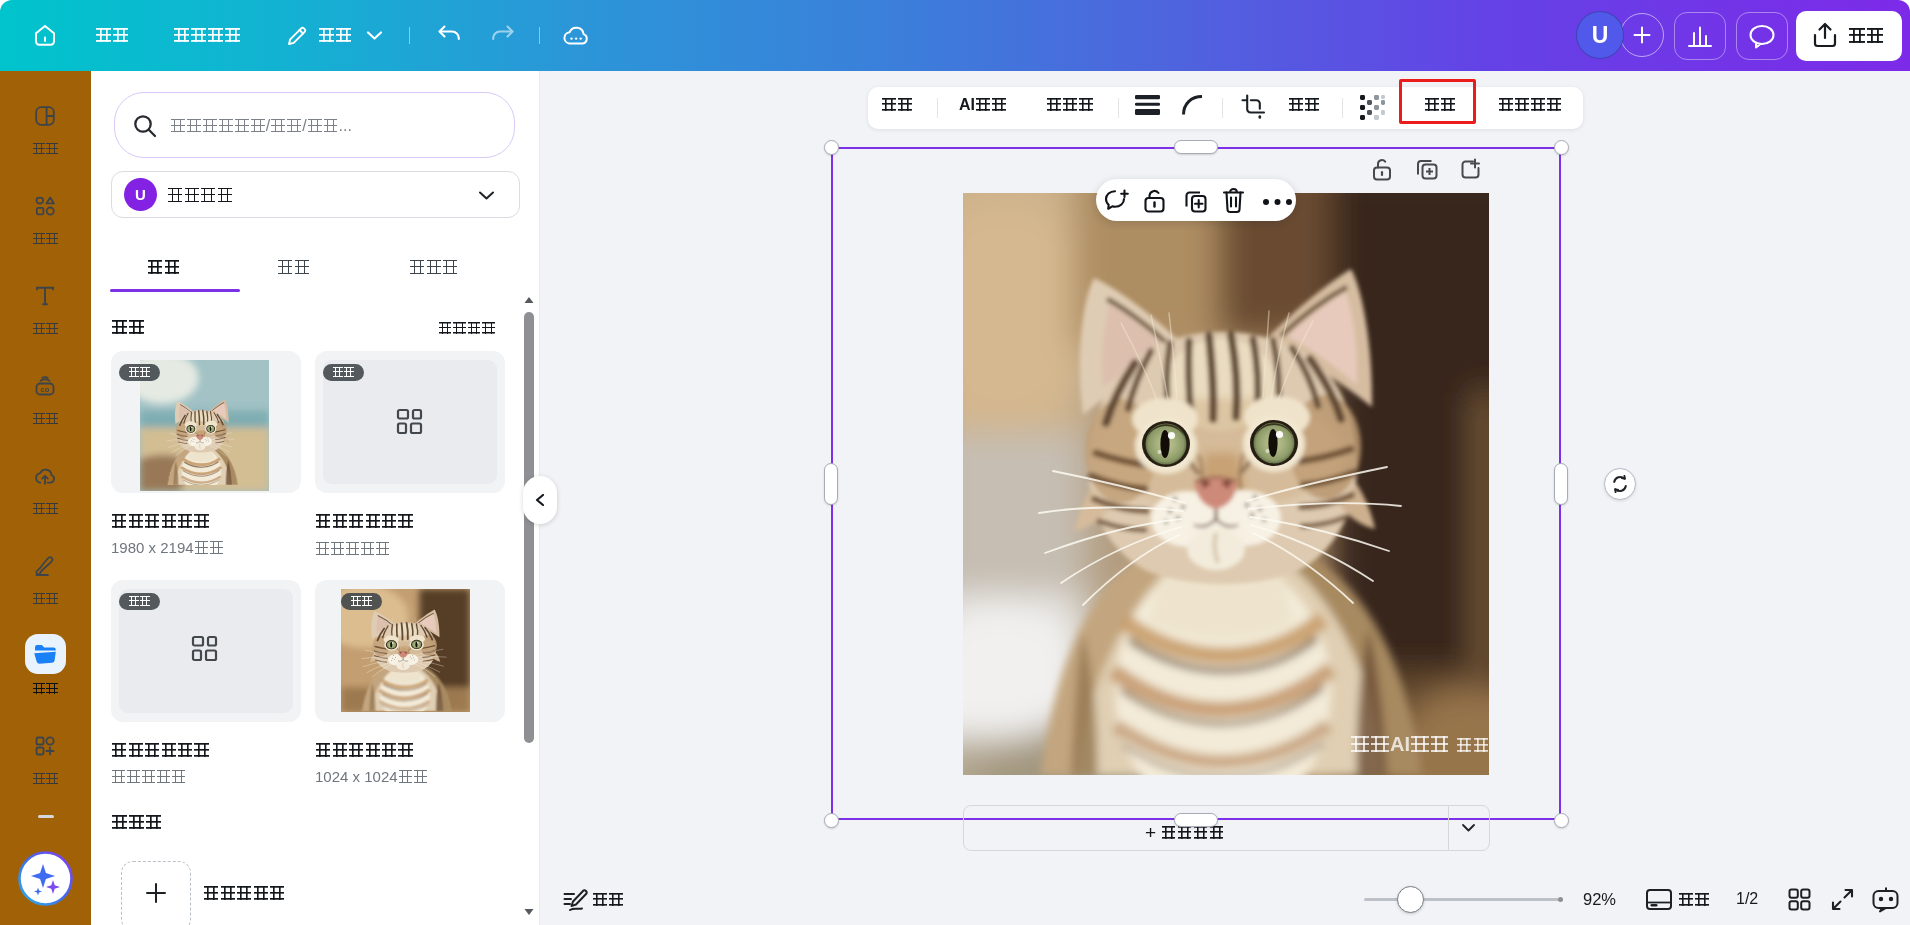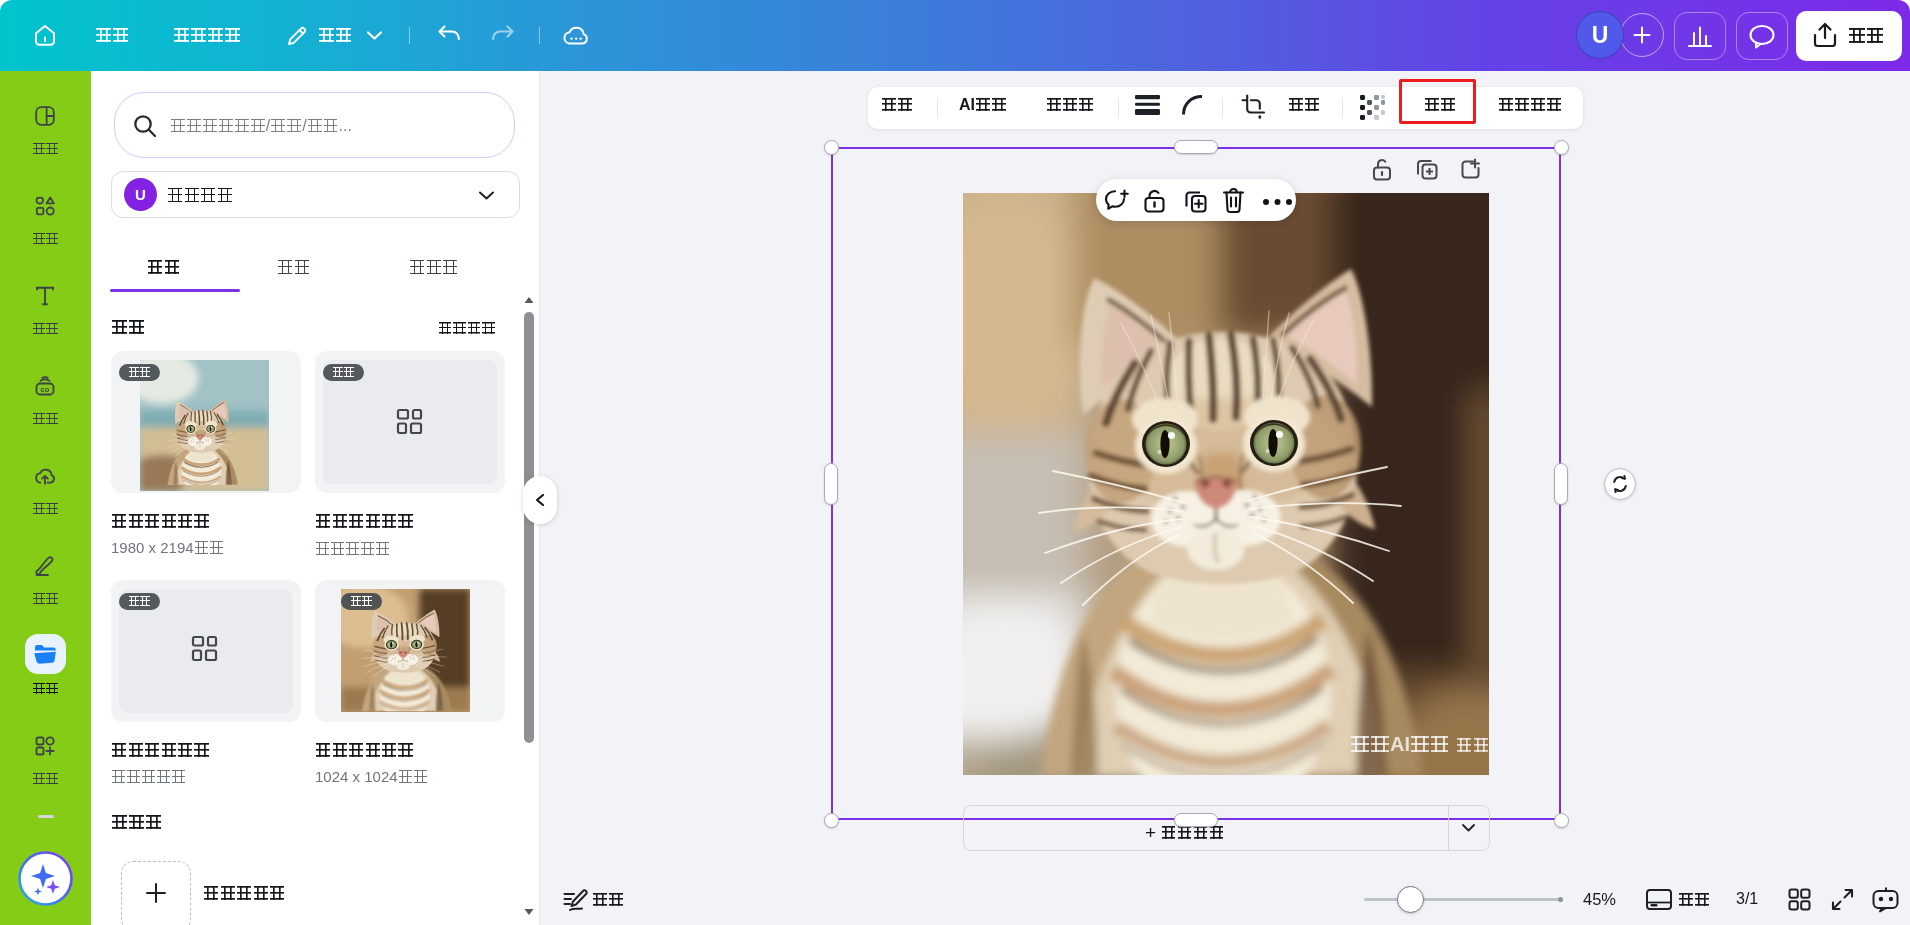--- a/index.html
+++ b/index.html
@@ -16,21 +16,21 @@
 linear-gradient(currentColor,currentColor) 0 0/100% .105em,
 linear-gradient(currentColor,currentColor) 0 48%/100% .1em,
 linear-gradient(currentColor,currentColor) 0 100%/100% .105em,
 linear-gradient(currentColor,currentColor) 26% 0/.1em 100%,
 linear-gradient(currentColor,currentColor) 74% 0/.1em 100%;
 background-repeat:no-repeat}
 svg{display:block}
 #topbar{position:absolute;left:0;top:0;width:1910px;height:71px;
 background:linear-gradient(90deg,#00c4cc 0%,#12b3d2 14%,#2b96d8 30%,#3a80da 46%,#4f63de 62%,#6442e6 78%,#7d2ae8 100%);
 border-radius:12px 12px 0 0}
-#rail{position:absolute;left:0;top:71px;width:91px;height:854px;background:#84cc16}
+#rail{position:absolute;left:0;top:71px;width:91px;height:854px;background:#a16207}
 #panel{position:absolute;left:91px;top:71px;width:449px;height:854px;background:#fff;border-right:1px solid #e9eaee}
 #canvas{position:absolute;left:540px;top:71px;width:1370px;height:854px;background:#f2f3f7}
 </style></head>
 <body>
 <svg width="0" height="0" style="position:absolute">
 <defs>
 <filter id="bb" x="-30%" y="-30%" width="160%" height="160%">
         <feGaussianBlur stdDeviation="16"></feGaussianBlur>
       </filter>
 <filter id="sb" x="-40%" y="-40%" width="180%" height="180%">
@@ -519,28 +519,28 @@
     </svg>
  <svg class="abs" style="left:22px;top:816px" width="26" height="26" viewBox="0 0 26 26" fill="none" stroke="#1d2126" stroke-width="2" stroke-linecap="round" stroke-linejoin="round">
       <path d="M2.5 7 H12 M2.5 12 H9 M2.5 17 H8"></path>
       <path d="M21.5 3.5 A2.3 2.3 0 0 1 24.5 6.5 L14 17.5 L9.5 19 L11 14.5 Z"></path>
       <path d="M8 23 C12 20.5 16 22.5 20 21.5"></path>
     </svg>
  <div class="abs kb" style="left:52px;top:820px;color:#16191e;font-size:16px"><i class="k"></i><i class="k"></i></div>
  <div class="abs" style="left:824px;top:827px;width:196px;height:2.5px;border-radius:2px;background:#bcc0c7"></div>
  <div class="abs" style="left:1018px;top:825.5px;width:5px;height:5px;border-radius:50%;background:#8d9197"></div>
  <div class="abs" style="left:857px;top:815px;width:27px;height:27px;border-radius:50%;background:#fff;border:1.5px solid #787d84;box-shadow:0 1px 3px rgba(0,0,0,.18)"></div>
- <div class="abs" style="left:1043px;top:819px;color:#16191e;font-size:16.5px">45%</div>
+ <div class="abs" style="left:1043px;top:819px;color:#16191e;font-size:16.5px">92%</div>
  <svg class="abs" style="left:1105px;top:816px" width="28" height="25" viewBox="0 0 28 25" fill="none" stroke="#1d2126" stroke-width="2">
       <rect x="2" y="3" width="24" height="19" rx="3"></rect>
       <path d="M2 15.5 H26" stroke-width="1.8"></path>
       <rect x="5.5" y="17" width="7" height="2.6" rx="1.3" fill="#1d2126" stroke="none"></rect>
     </svg>
  <div class="abs kb" style="left:1138px;top:820px;color:#16191e;font-size:16px"><i class="k"></i><i class="k"></i></div>
- <div class="abs" style="left:1196px;top:819px;color:#16191e;font-size:16px">3/1</div>
+ <div class="abs" style="left:1196px;top:819px;color:#16191e;font-size:16px">1/2</div>
  <svg class="abs" style="left:1248px;top:817px" width="23" height="23" viewBox="0 0 23 23" fill="none" stroke="#1d2126" stroke-width="2">
       <rect x="1.5" y="1.5" width="8.3" height="8.3" rx="2"></rect>
       <rect x="13.2" y="1.5" width="8.3" height="8.3" rx="2"></rect>
       <rect x="1.5" y="13.2" width="8.3" height="8.3" rx="2"></rect>
       <rect x="13.2" y="13.2" width="8.3" height="8.3" rx="2"></rect>
     </svg>
  <svg class="abs" style="left:1291px;top:817px" width="23" height="23" viewBox="0 0 23 23" fill="none" stroke="#1d2126" stroke-width="2.1" stroke-linecap="round" stroke-linejoin="round">
       <path d="M13.5 9.5 L21 2 M14.5 2 H21 V8.5"></path>
       <path d="M9.5 13.5 L2 21 M2 14.5 V21 H8.5"></path>
     </svg>

